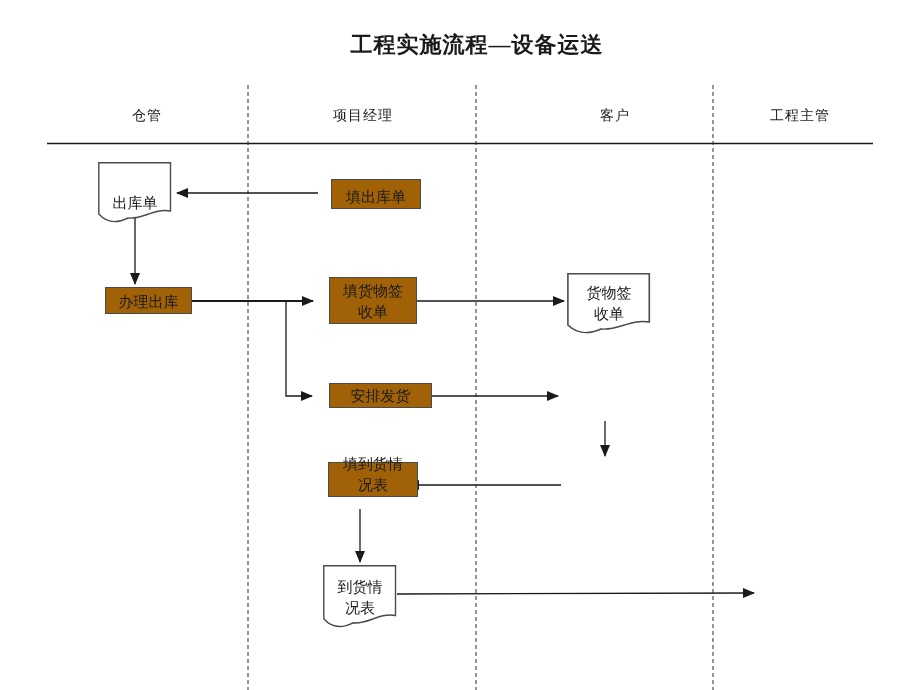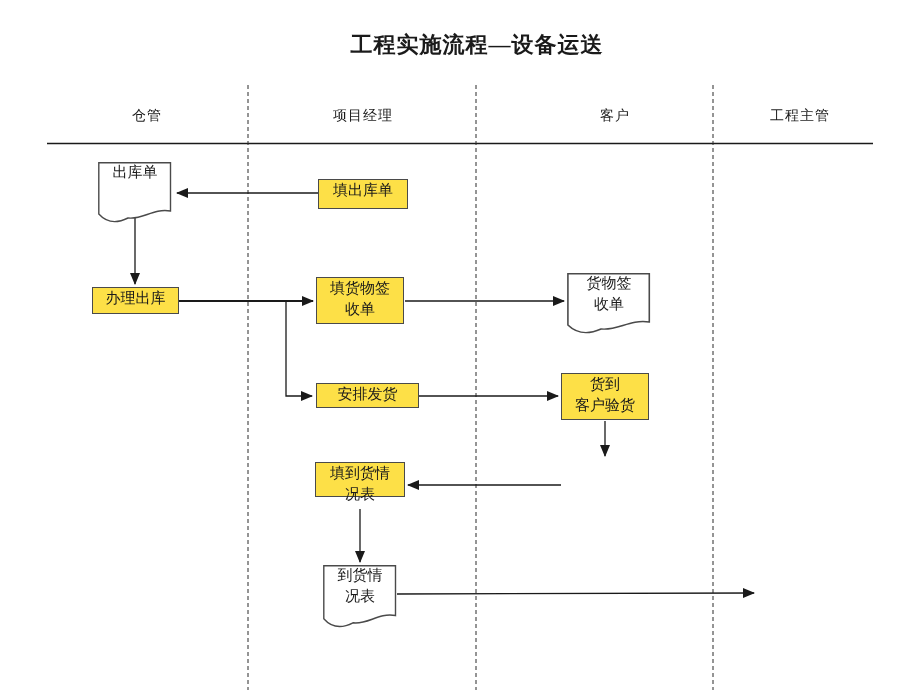--- a/index.html
+++ b/index.html
@@ -13,25 +13,25 @@
     margin:0; font-size:22px; font-weight:bold; letter-spacing:1px;
     white-space:nowrap;
   }
   .lane-label {
     position:absolute; top:107px; transform:translateX(-50%);
     font-size:14px; letter-spacing:1px; white-space:nowrap;
   }
   .wires { position:absolute; left:0; top:0; pointer-events:none; }
   .node {
     position:absolute; box-sizing:border-box;
-    display:flex; align-items:flex-start; justify-content:center;
+    display:flex; align-items:flex-end; justify-content:center;
     text-align:center; font-size:15px; line-height:21px;
   }
   .node .lbl { white-space:pre-line; }
-  .rect { border:1.5px solid #4a4a4a; background:#fde047; }
+  .rect { border:1.5px solid #4a4a4a; background:#a16207;margin-left:13px; }
   .doc { border:none; background:transparent; padding-bottom:10px; }
   .doc svg { position:absolute; inset:0; width:100%; height:100%; }
   .doc .lbl { position:relative; }
 </style>
 </head>
 <body>
 
 <div class="canvas">
 
   <h1 class="title">工程实施流程—设备运送</h1>
@@ -91,24 +91,20 @@
       <path d="M0.8,0.8 H72.5 V49 C55,46 45,58 30,56 C18,62 8,60 0.8,52 Z" fill="#ffffff" stroke="#4a4a4a" stroke-width="1.4"></path>
     </svg>
     <span class="lbl">货物签
 收单</span>
   </div>
 
   <div class="node rect" style="left:316px;top:383px;width:103px;height:25px">
     <span class="lbl">安排发货</span>
   </div>
 
-  <div class="node rect" style="left:561px;top:373px;width:88px;height:47px">
-    <span class="lbl">货到
-客户验货</span>
-  </div>
 
 
   <div class="node rect" style="left:315px;top:462px;width:90px;height:35px">
     <span class="lbl">填到货情
 况表</span>
   </div>
 
   <div class="node doc" style="left:323px;top:565px;width:74px;height:64px">
     <svg viewBox="0 0 74 62" preserveAspectRatio="none">
       <path d="M0.8,0.8 H72.5 V49 C55,46 45,58 30,56 C18,62 8,60 0.8,52 Z" fill="#ffffff" stroke="#4a4a4a" stroke-width="1.4"></path>

